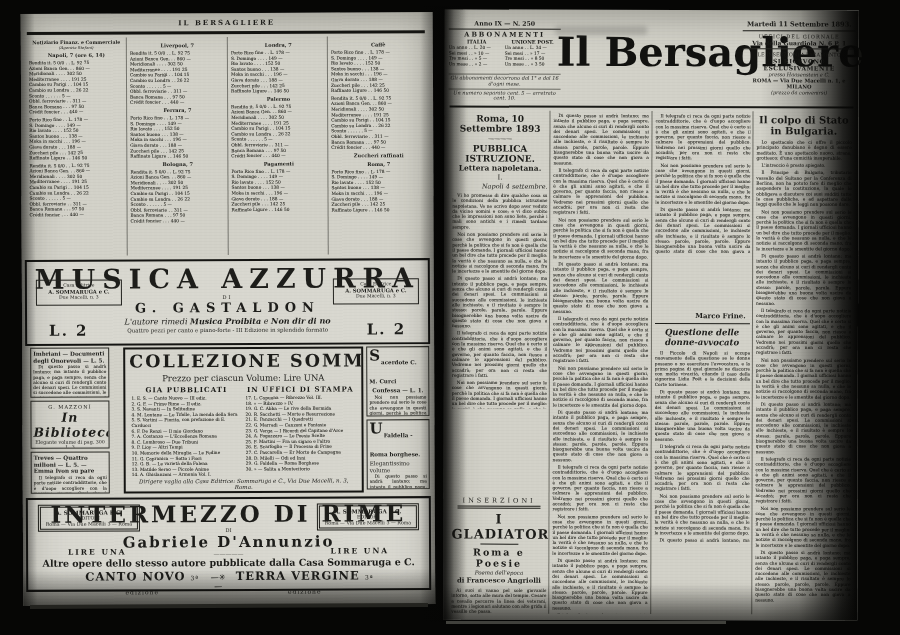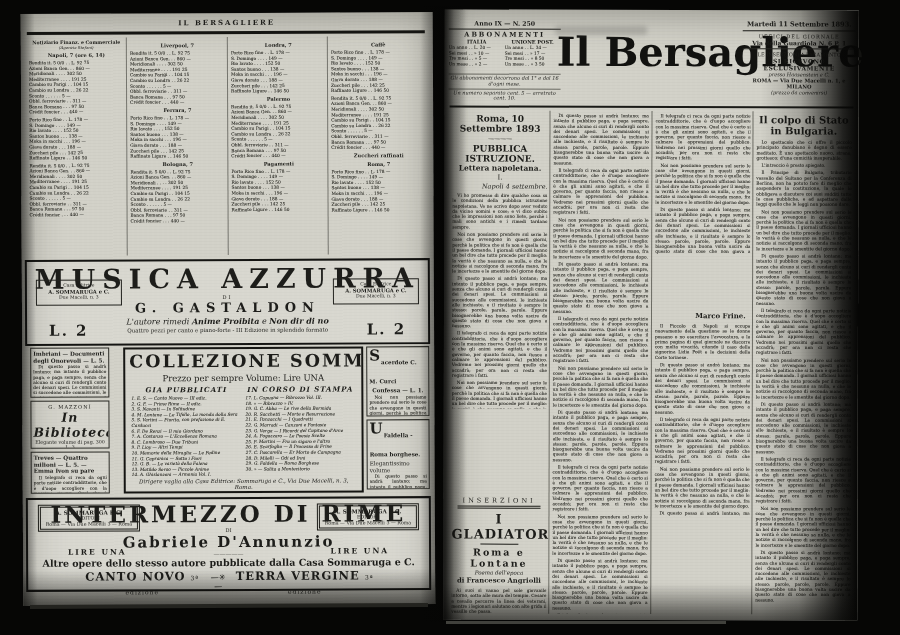--- a/index.html
+++ b/index.html
@@ -49,21 +49,21 @@
   .sad { border:1px solid #2a2a25; margin-bottom:3px; padding:2px 2px 1px; overflow:hidden; background:rgba(255,255,255,.08); }
   .sad-h { font-size:5.6px; font-weight:bold; line-height:6.5px; }
   .biblio-pub { font-size:5px; text-align:center; letter-spacing:1px; }
   .biblio-t { font-size:12.5px; font-weight:bold; font-style:italic; text-align:center; letter-spacing:1px; }
   .biblio-s { font-size:4.8px; text-align:center; }
 
   .collezione { position:absolute; left:101px; top:334px; width:240px; height:146px;
                 border:2px solid #151512; padding:2px 4px; background:rgba(255,255,255,.1); overflow:hidden; }
   .co-title { font-size:17.5px; font-weight:bold; letter-spacing:2px; text-align:center; white-space:nowrap; }
   .co-price { font-size:8.5px; text-align:center; margin:2px 0; }
-  .co-cols { display:flex;font-style:italic; }
+  .co-cols { display:flex; }
   .co-col { flex:1; padding:0 2px; overflow:hidden; height:92px; }
   .co-head { font-size:7px; font-weight:bold; text-align:center; letter-spacing:1px; margin-bottom:1px; }
   .co-foot { font-size:5.6px; font-style:italic; text-align:center; margin-top:1px; }
 
   .rads { position:absolute; left:344px; top:334px; width:63px; }
   .dropcap { float:left; font-size:15px; font-weight:bold; line-height:13px; margin-right:1px; }
 
   .intermezzo { top:484px; left:3px; width:405px; height:94px; text-align:center; }
   .in-box { position:absolute; width:98px; height:23px; border:1px solid #1d1d19; outline:1px solid #1d1d19;
             outline-offset:1.5px; top:7px; font-size:4.8px; line-height:6px; padding-top:2px; }
@@ -287,21 +287,21 @@
       </div>
         </div>
     </div>
 
     <div class="adbox musica">
       <div class="mu-title">MUSICA AZZURRA</div>
       <div class="mu-di">DI</div>
       <div class="mu-author">G. GASTALDON</div>
       <div class="mu-line1">
         <span>L'autore rimedi</span>
-        <b>Anime Proibita</b>
+        <b>Musica Proibita</b>
         <span>e</span>
         <b>Non dir di no</b>
       </div>
       <div class="mu-line2">Quattro pezzi per canto e piano-forte - III Edizione in splendido formato</div>
       <div class="mu-box" style="left:9px">
         <div>Casa Editrice</div>
         <div class="b2">A. SOMMARUGA e C.</div>
         <div>Due Macelli, n. 3</div>
       </div>
       <div class="mu-box" style="right:9px">
@@ -331,21 +331,21 @@
       <div class="sad" style="height:42px">
         <div class="sad-h">Treves — Quattro milioni — L. 5. — Emma Ivon su pare</div>
         <div class="sc">
             <p class="mp">Il telegrafo ci reca da ogni parte notizie contraddittorie, che è d'uopo accogliere con la massima riserva. Quel che è certo si è che gli animi sono agitati, e che il governo, per quanto faccia, non riesce a calmare le apprensioni del pubblico. Vedremo nei prossimi giorni quello che accadrà; per ora non ci resta che registrare i fatti.</p>
           </div>
       </div>
     </div>
 
     <div class="collezione">
       <div class="co-title">COLLEZIONE SOMMARUGA</div>
-      <div class="co-price">Prezzo per sempre Volume: Lire UNA</div>
+      <div class="co-price">Prezzo per ciascun Volume: Lire UNA</div>
       <div class="co-cols">
         <div class="co-col">
           <div class="co-head">GIA PUBBLICATI</div>
           <div class="sc">
               <div class="mlist">1. E. S. — Canto Nuovo — III ediz.
 2. G. F. — Prime Rime — II ediz.
 3. S. Navanti — In Solitudine
 4. M. Lontane — Le Tifolle, La menda della Sera
 5. S. Vartini — Fiorita, con prefazione di E. Carducci
 6. F. De Renzi — Il mio Giordano
@@ -355,21 +355,21 @@
 10. Memorie della Miraglia — Le Fedine
 11. G. Capranica — Sotto i Fiori
 12. G. B. — Le varietà della Falena
 13. Matilde Serao — Piccole Anime
 14. A. Ghislanzoni — Armonia Vol. I.
 15. Contessa Lara — E ancora versi
 16. G. Boito — La Colonna Infame</div>
             </div>
         </div>
         <div class="co-col">
-          <div class="co-head">IN CORSO DI STAMPA</div>
+          <div class="co-head">IN UFFICI DI STAMPA</div>
           <div class="sc">
               <div class="mlist">17. L. Capuana — Ribrezzo Vol. III.
 18. » — Ribrezzo » IV.
 19. G. C. Abba — Le rive della Bormida
 20. R. Sacchetti — Morte e Resurrezione
 21. E. Panzacchi — I Quadretti
 22. G. Marradi — Canzoni e Fantasie
 23. G. Verga — I Ricordi del Capitano d'Arce
 24. A. Fogazzaro — Le Poesie Scelte
 25. F. Martini — Fra un sigaro e l'altro
@@ -490,21 +490,21 @@
           <p class="mp">Noi non possiamo prendere sul serio le cose che avvengono in questi giorni, perchè la politica che si fa non è quella che il paese domanda. I giornali ufficiosi hanno un bel dire che tutto procede per il meglio: la verità è che nessuno sa nulla, e che le notizie si raccolgono di seconda mano, fra le incertezze e le smentite del giorno dopo.</p>
           <p class="mp">Di questo passo si andrà lontano; ma intanto il pubblico paga, e paga sempre, senza che alcuno si curi di rendergli conto dei denari spesi. Le commissioni si succedono alle commissioni, le inchieste alle inchieste, e il risultato è sempre lo stesso: parole, parole, parole. Eppure bisognerebbe una buona volta uscire da questo stato di cose che non giova a nessuno.</p>
           <p class="mp">Il telegrafo ci reca da ogni parte notizie contraddittorie, che è d'uopo accogliere con la massima riserva. Quel che è certo si è che gli animi sono agitati, e che il governo, per quanto faccia, non riesce a calmare le apprensioni del pubblico. Vedremo nei prossimi giorni quello che accadrà; per ora non ci resta che registrare i fatti.</p>
           <p class="mp">Noi non possiamo prendere sul serio le cose che avvengono in questi giorni, perchè la politica che si fa non è quella che il paese domanda. I giornali ufficiosi hanno un bel dire che tutto procede per il meglio: la verità è che nessuno sa nulla, e che le notizie si raccolgono di seconda mano, fra le incertezze e le smentite del giorno dopo.</p>
 
         </div>
         <div class="appendice">INSERZIONI</div>
         <div class="app-rule"></div>
         <div class="glad-title"><span>I GLADIATORI</span></div>
         <div class="glad-rule"></div>
-        <div class="glad-sub">Roma e Lontane</div>
+        <div class="glad-sub">Roma e Poesie</div>
         <div class="glad-small">Poema dell'epoca</div>
         <div class="glad-author">di Francesco Angriolli</div>
         <div class="sc" style="height:110px; overflow:hidden">
           <p class="mp">Ai suoi si vanno pel sole giovanile intorno, sotto alle mura del tempio. Cesare a cavallo percorre la linea dei veterani, mentre i legionari salutano con alte grida il vessillo che passa.</p>
 
         </div>
       </div>
 
       <div class="ncol">
         <div class="sc">
@@ -524,20 +524,21 @@
       </div>
 
       <div class="ncol">
         <div class="sc" style="height:196px; overflow:hidden">
           <p class="mp">Il telegrafo ci reca da ogni parte notizie contraddittorie, che è d'uopo accogliere con la massima riserva. Quel che è certo si è che gli animi sono agitati, e che il governo, per quanto faccia, non riesce a calmare le apprensioni del pubblico. Vedremo nei prossimi giorni quello che accadrà; per ora non ci resta che registrare i fatti.</p>
           <p class="mp">Noi non possiamo prendere sul serio le cose che avvengono in questi giorni, perchè la politica che si fa non è quella che il paese domanda. I giornali ufficiosi hanno un bel dire che tutto procede per il meglio: la verità è che nessuno sa nulla, e che le notizie si raccolgono di seconda mano, fra le incertezze e le smentite del giorno dopo.</p>
           <p class="mp">Di questo passo si andrà lontano; ma intanto il pubblico paga, e paga sempre, senza che alcuno si curi di rendergli conto dei denari spesi. Le commissioni si succedono alle commissioni, le inchieste alle inchieste, e il risultato è sempre lo stesso: parole, parole, parole. Eppure bisognerebbe una buona volta uscire da questo stato di cose che non giova a nessuno.</p>
 
         </div>
         <div class="sig">Marco Frine.</div>
+        <div class="qhead">Questione delle donne-avvocato</div>
         <div class="sc" style="height:268px; overflow:hidden">
           <p class="mp">Il Piccolo di Napoli si occupa nuovamente della questione se le donne possano o no esercitare l'avvocatura, e la prima pagina di quel giornale ne discorre con molta vivacità, citando il caso della signorina Lidia Poët e le decisioni della Corte torinese.</p>
           <p class="mp">Di questo passo si andrà lontano; ma intanto il pubblico paga, e paga sempre, senza che alcuno si curi di rendergli conto dei denari spesi. Le commissioni si succedono alle commissioni, le inchieste alle inchieste, e il risultato è sempre lo stesso: parole, parole, parole. Eppure bisognerebbe una buona volta uscire da questo stato di cose che non giova a nessuno.</p>
           <p class="mp">Il telegrafo ci reca da ogni parte notizie contraddittorie, che è d'uopo accogliere con la massima riserva. Quel che è certo si è che gli animi sono agitati, e che il governo, per quanto faccia, non riesce a calmare le apprensioni del pubblico. Vedremo nei prossimi giorni quello che accadrà; per ora non ci resta che registrare i fatti.</p>
           <p class="mp">Noi non possiamo prendere sul serio le cose che avvengono in questi giorni, perchè la politica che si fa non è quella che il paese domanda. I giornali ufficiosi hanno un bel dire che tutto procede per il meglio: la verità è che nessuno sa nulla, e che le notizie si raccolgono di seconda mano, fra le incertezze e le smentite del giorno dopo.</p>
           <p class="mp">Di questo passo si andrà lontano; ma intanto il pubblico paga, e paga sempre, senza che alcuno si curi di rendergli conto dei denari spesi. Le commissioni si succedono alle commissioni, le inchieste alle inchieste, e il risultato è sempre lo stesso: parole, parole, parole. Eppure bisognerebbe una buona volta uscire da questo stato di cose che non giova a nessuno.</p>
 
         </div>
       </div>
 

